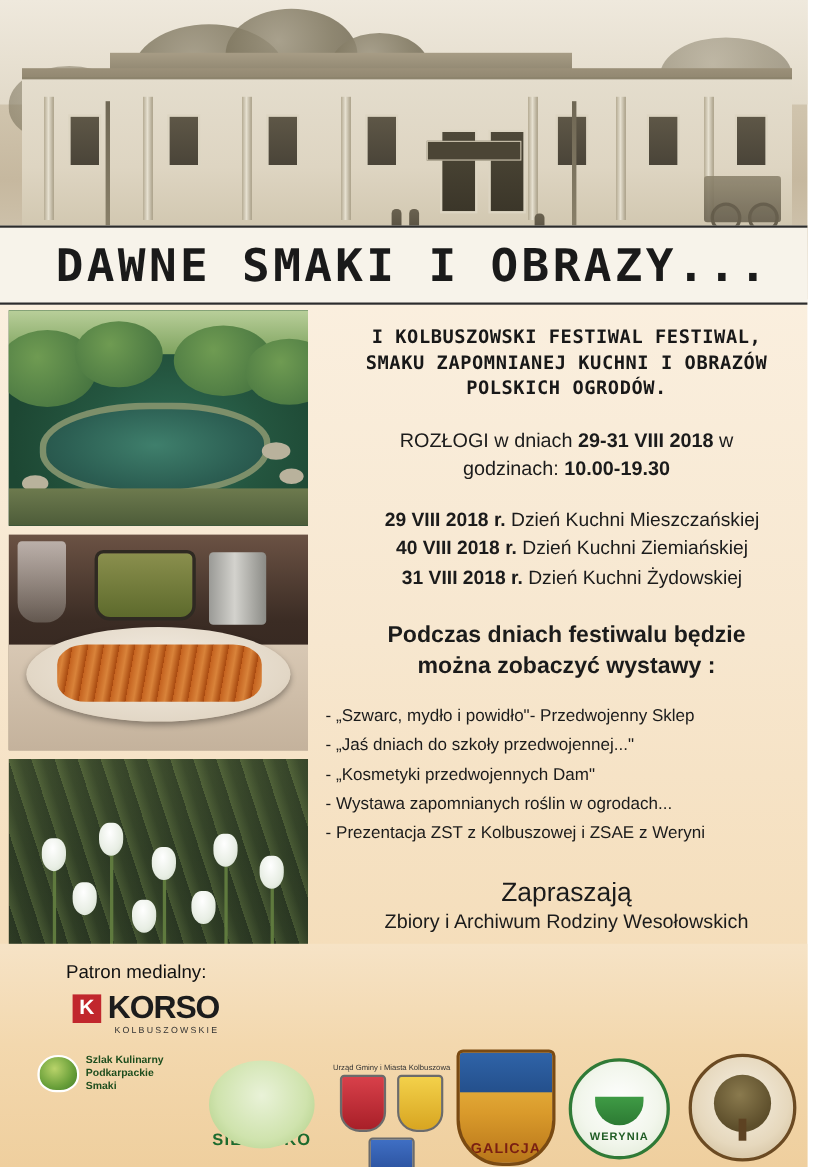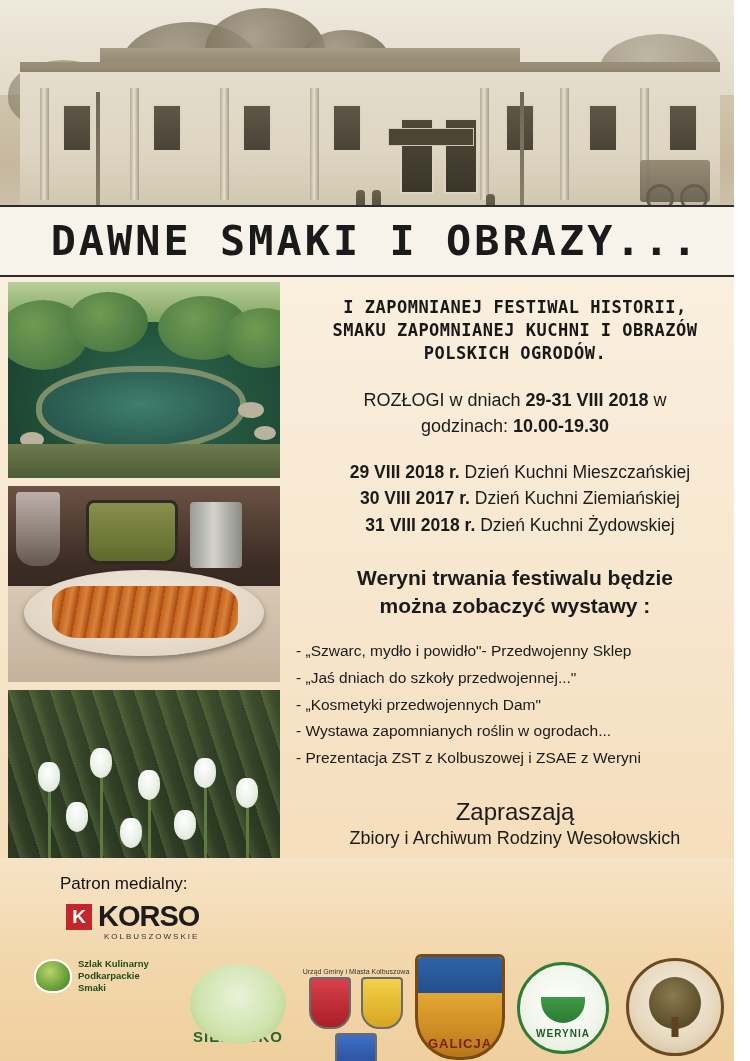--- a/index.html
+++ b/index.html
@@ -512,48 +512,48 @@
       <div class="snow" style="left:58px; top:112px;"></div>
       <div class="snow" style="left:112px; top:128px;"></div>
       <div class="snow" style="left:166px; top:120px;"></div>
     </div>
 
   </div>
 
   <div class="right-col">
 
     <div class="headline">
-      <div>I ZAPOMNIANEJ FESTIWAL HISTORII,</div>
+      <div>I KOLBUSZOWSKI FESTIWAL FESTIWAL,</div>
       <div>SMAKU ZAPOMNIANEJ KUCHNI I OBRAZÓW</div>
       <div>POLSKICH OGRODÓW.</div>
     </div>
 
     <div class="when">
       <div>
         <span>ROZŁOGI w dniach </span><b>29-31 VIII 2018</b><span> w</span>
       </div>
       <div>
         <span>godzinach: </span><b>10.00-19.30</b>
       </div>
     </div>
 
     <div class="days">
       <div>
         <span class="d">29 VIII 2018 r.</span><span> Dzień Kuchni Mieszczańskiej</span>
       </div>
       <div>
-        <span class="d">30 VIII 2017 r.</span><span> Dzień Kuchni Ziemiańskiej</span>
+        <span class="d">40 VIII 2018 r.</span><span> Dzień Kuchni Ziemiańskiej</span>
       </div>
       <div>
         <span class="d">31 VIII 2018 r.</span><span> Dzień Kuchni Żydowskiej</span>
       </div>
     </div>
 
     <div class="subhead">
-      <div>Weryni trwania festiwalu będzie</div>
+      <div>Podczas dniach festiwalu będzie</div>
       <div>można zobaczyć wystawy :</div>
     </div>
 
     <div class="exhibits">
       <div>- „Szwarc, mydło i powidło"- Przedwojenny Sklep</div>
       <div>- „Jaś dniach do szkoły przedwojennej..."</div>
       <div>- „Kosmetyki przedwojennych Dam"</div>
       <div>- Wystawa zapomnianych roślin w ogrodach...</div>
       <div>- Prezentacja ZST z Kolbuszowej i ZSAE z Weryni</div>
     </div>

